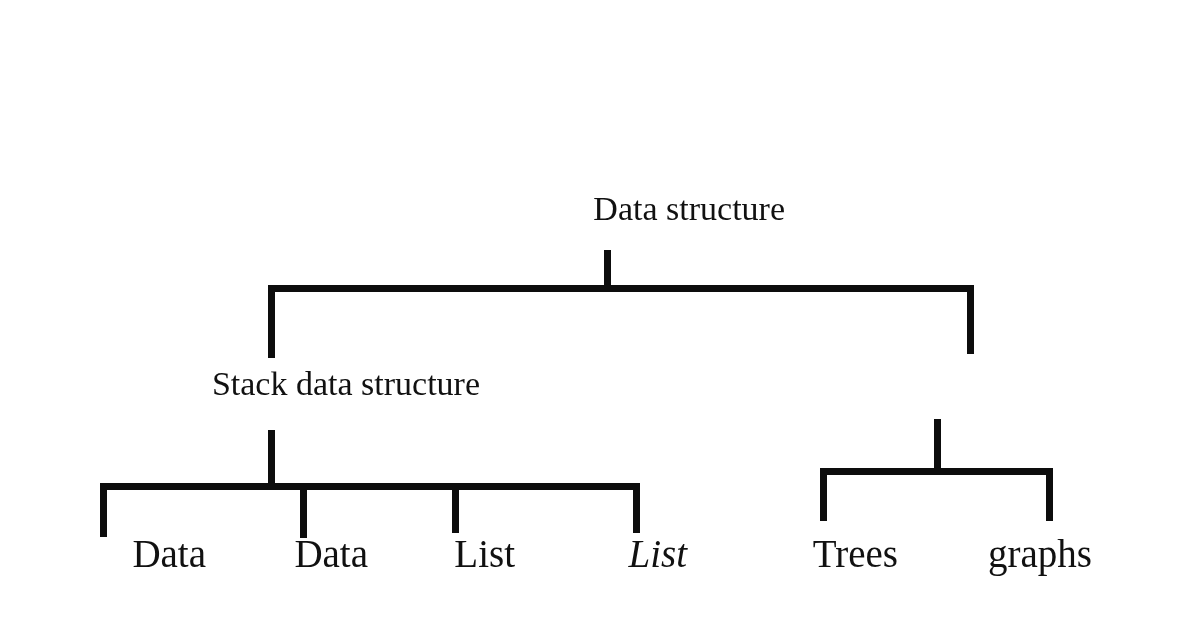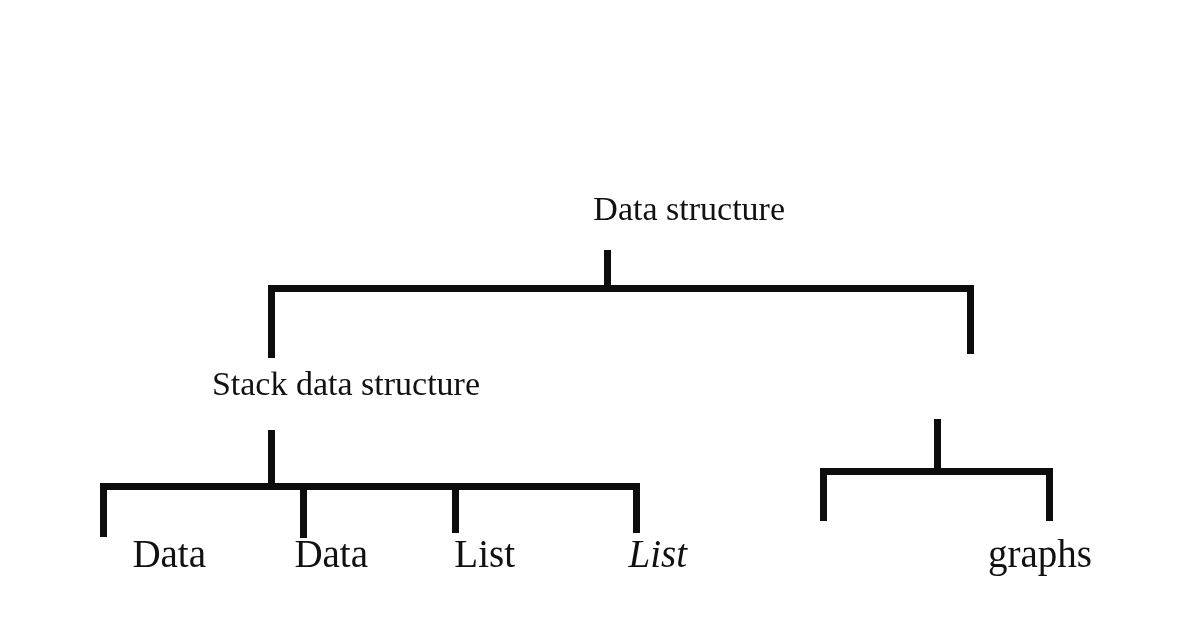--- a/index.html
+++ b/index.html
@@ -71,15 +71,16 @@
   <div class="line" style="left:934px; top:419px; width:7px; height:53px;"></div>
   <div class="line" style="left:820px; top:468px; width:233px; height:7px;"></div>
 
   <div class="line" style="left:820px; top:468px; width:7px; height:53px;"></div>
   <div class="line" style="left:1046px; top:468px; width:7px; height:53px;"></div>
 
   <div class="node leaf" style="left:86px; top:534px; width:120px;">Data</div>
   <div class="node leaf" style="left:248px; top:534px; width:120px;">Data</div>
   <div class="node leaf" style="left:395px; top:534px; width:120px;">List</div>
   <div class="node leaf" style="left:567px; top:534px; width:120px;font-style:italic;">List</div>
+  <div class="node leaf" style="left:778px; top:534px; width:120px;">Trees</div>
   <div class="node leaf" style="left:972px; top:534px; width:120px;">graphs</div>
 
 </div>
 
 </body></html>

